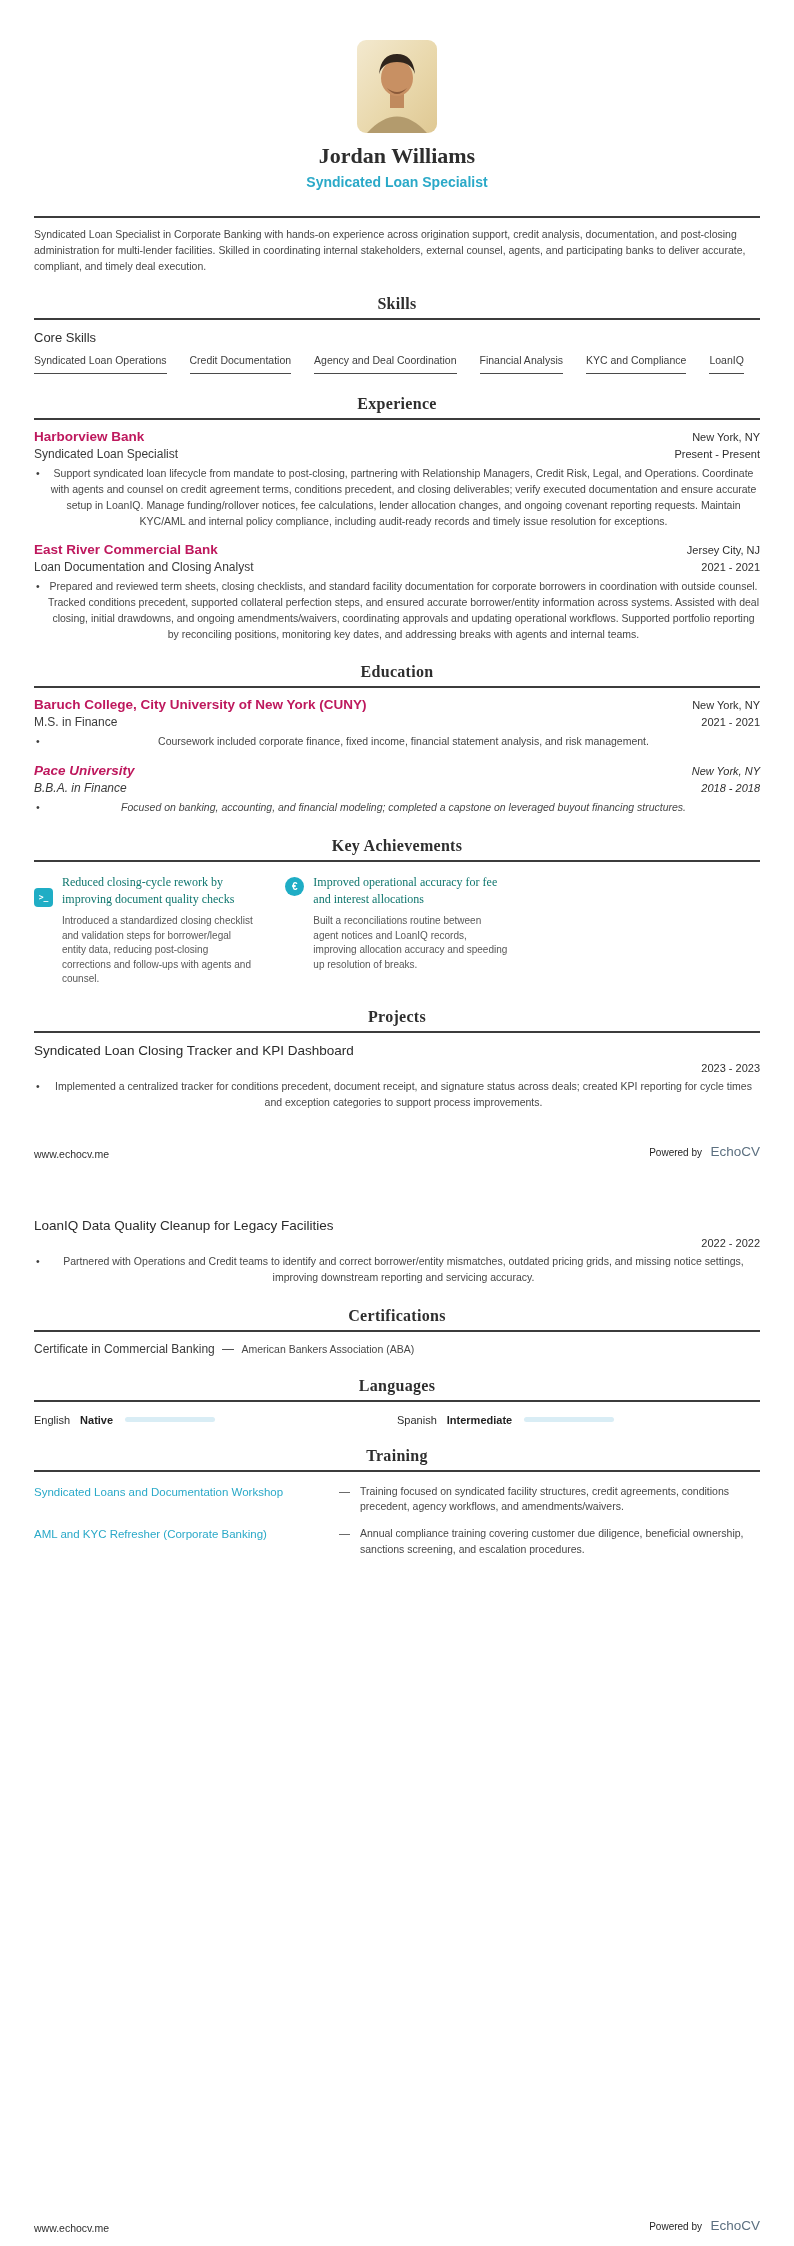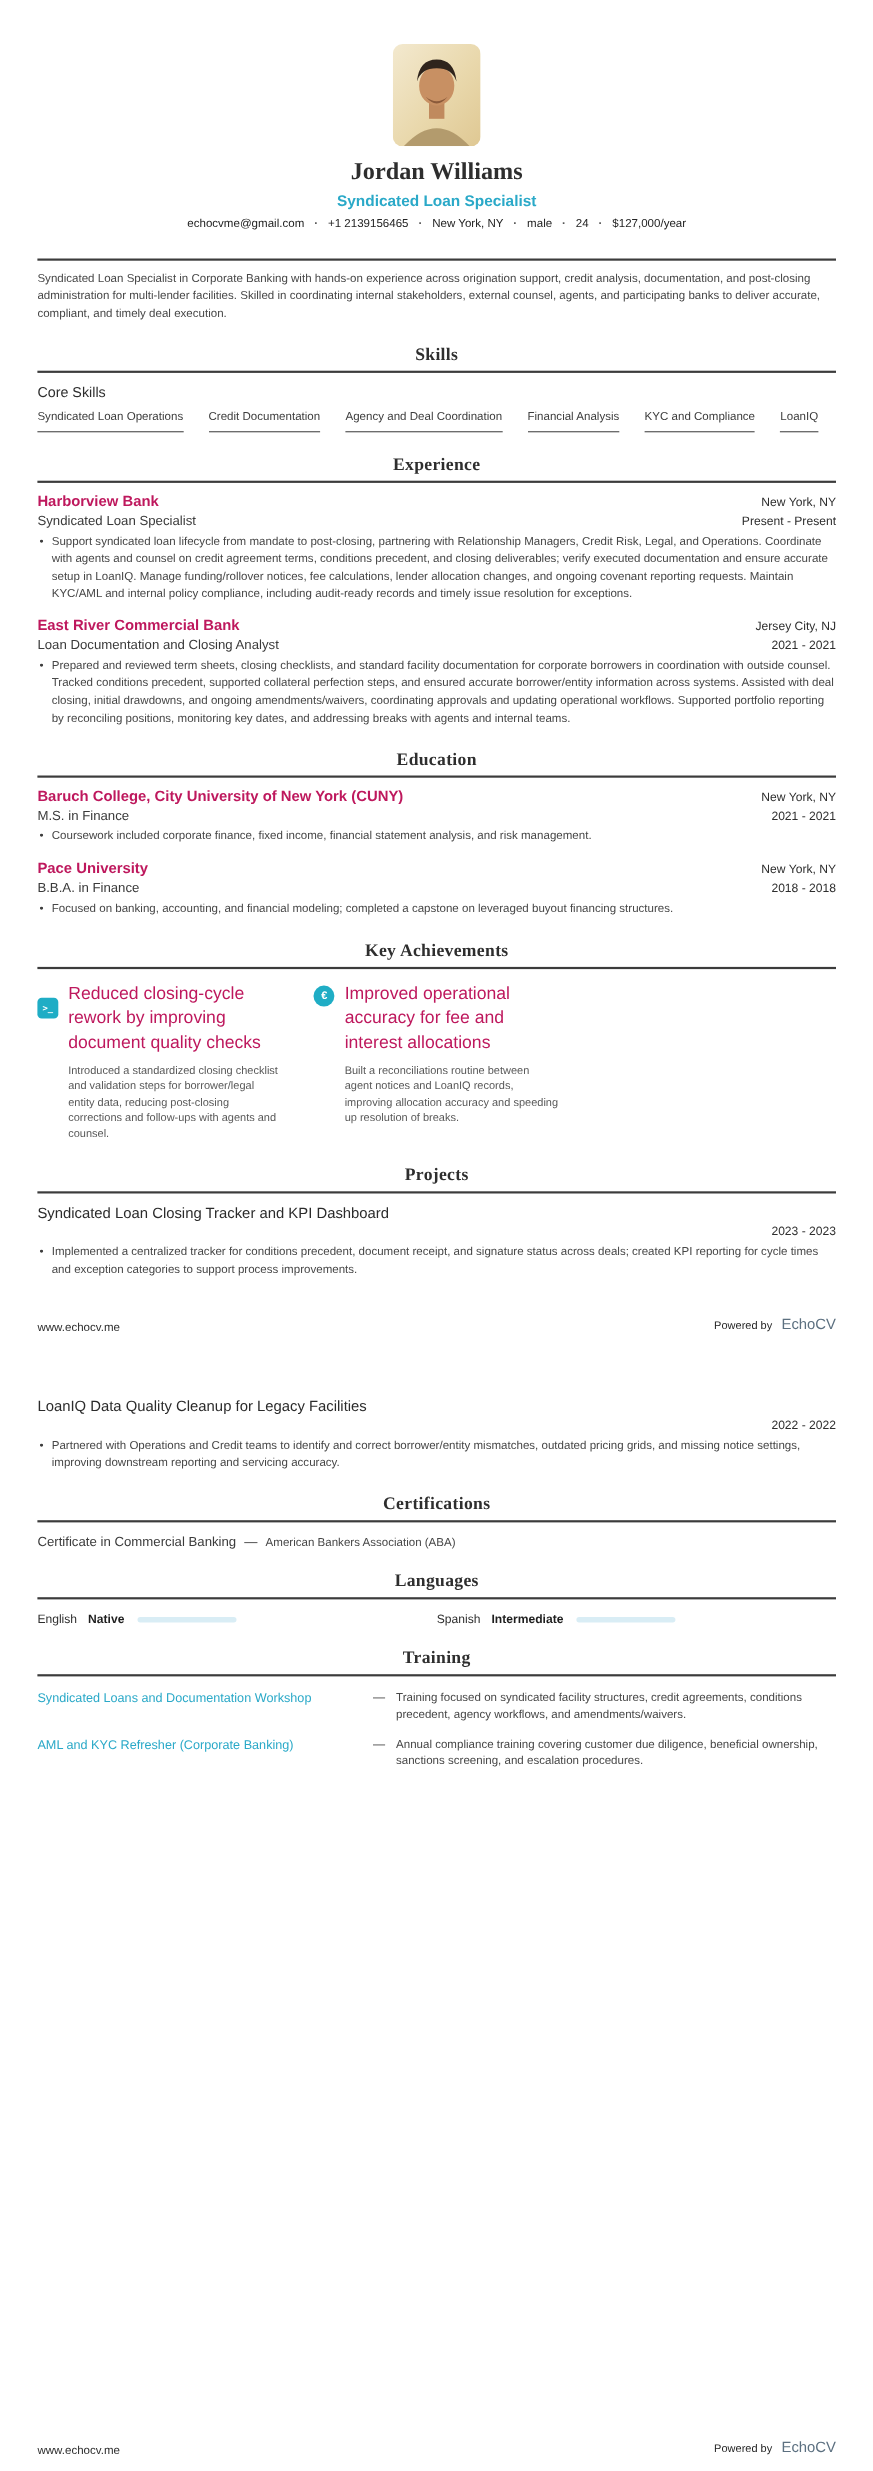--- a/index.html
+++ b/index.html
@@ -24,32 +24,32 @@
   .skills-group { font-size:13px; color:#2e2e2e; margin-top:10px; }
   .skill-row { display:flex; flex-wrap:wrap; gap:0 23px; margin-top:9px; }
   .skill { font-size:10.5px; color:#3d3d3d; padding-bottom:7px; border-bottom:1.5px solid #4a4a4a; }
 
   .entry { margin-top:9px; }
   .entry-line1 { display:flex; justify-content:space-between; align-items:baseline; }
   .entry-line2 { display:flex; justify-content:space-between; align-items:baseline; margin-top:3px; }
   .org { font-size:13.5px; font-weight:700; color:#be185d; }
   .loc, .dates { font-size:11px; color:#2e2e2e; }
   .role { font-size:12px; color:#3a3a3a; }
-  .bullet { font-size:10.5px; line-height:1.5; color:#474747; margin-top:5px; position:relative; padding-left:13px; }
+  .bullet { font-size:10.5px; line-height:1.5; color:#474747; margin-top:5px; position:relative; padding-left:13px;text-align:center; }
   .bullet::before { content:"•"; position:absolute; left:2px; top:0; color:#3d3d3d; }
 
   
   .ach-grid { display:grid; grid-template-columns:repeat(3,1fr); gap:0 28px; margin-top:12px; }
   .ach-item { display:flex; gap:9px; }
   .ach-icon-sq { flex:0 0 auto; width:19px; height:19px; border-radius:4px; background:#1fadc5; color:#fff;
                  font-family:"DejaVu Sans Mono", monospace; font-size:8px; font-weight:700;
                  display:flex; align-items:center; justify-content:center; margin-top:14px; }
   .ach-icon-ci { flex:0 0 auto; width:19px; height:19px; border-radius:50%; background:#1fadc5; color:#fff;
                  font-size:10px; font-weight:700; display:flex; align-items:center; justify-content:center; margin-top:3px; }
-  .ach-title { font-size:16px; color:#be185d; line-height:1.4; }
+  .ach-title { font-size:12px; color:#0f766e; line-height:1.4;font-family:Liberation Serif, serif; }
   .ach-body { font-size:10px; color:#585858; line-height:1.45; margin-top:7px; }
 
   
   .proj-title { font-size:13.5px; color:#2b2b2b; margin-top:10px; }
   .proj-dates { text-align:right; font-size:11px; color:#2e2e2e; margin-top:4px; }
 
   
   .footer-row { display:flex; justify-content:space-between; align-items:flex-end; }
   .footer-mid { margin-top:32px; margin-bottom:22px; }
   .footer-bottom { margin-top:auto; padding-bottom:12px; }
@@ -93,23 +93,20 @@
       <rect width="80" height="93" fill="url(#bg)"></rect>
       <path d="M10 93 Q40 60 70 93 Z" fill="#b39b6d"></path>
       <rect x="33" y="52" width="14" height="16" fill="#c08a5e"></rect>
       <ellipse cx="40" cy="38" rx="16" ry="18" fill="#c89063"></ellipse>
       <path d="M22 34 Q24 14 40 14 Q56 14 58 34 Q54 22 40 22 Q26 22 22 34 Z" fill="#2f241c"></path>
       <path d="M30 48 Q40 56 50 48 Q40 60 30 48 Z" fill="#8a5a3a"></path>
     </svg>
   </div>
   <div class="name">Jordan Williams</div>
   <div class="job-title">Syndicated Loan Specialist</div>
-  <div class="contact">
-    <span>echocvme@gmail.com</span><span>+1 2139156465</span><span>New York, NY</span><span>male</span><span>24</span><span>$127,000/year</span>
-  </div>
 
   <div class="section">
     <hr class="sec-rule">
     <p class="summary-text">Syndicated Loan Specialist in Corporate Banking with hands-on experience across origination support, credit analysis, documentation, and post-closing administration for multi-lender facilities. Skilled in coordinating internal stakeholders, external counsel, agents, and participating banks to deliver accurate, compliant, and timely deal execution.</p>
   </div>
 
   <div class="section">
     <div class="sec-head">Skills</div>
     <hr class="sec-rule">
     <div class="skills-group">Core Skills</div>
@@ -161,21 +158,21 @@
         <span class="org">Baruch College, City University of New York (CUNY)</span>
         <span class="loc">New York, NY</span>
       </div>
       <div class="entry-line2">
         <span class="role">M.S. in Finance</span>
         <span class="dates">2021 - 2021</span>
       </div>
       <p class="bullet">Coursework included corporate finance, fixed income, financial statement analysis, and risk management.</p>
     </div>
 
-    <div class="entry" style="margin-top:13px;">
+    <div class="entry" style="margin-top:13px;font-style:italic;">
       <div class="entry-line1">
         <span class="org">Pace University</span>
         <span class="loc">New York, NY</span>
       </div>
       <div class="entry-line2">
         <span class="role">B.B.A. in Finance</span>
         <span class="dates">2018 - 2018</span>
       </div>
       <p class="bullet">Focused on banking, accounting, and financial modeling; completed a capstone on leveraged buyout financing structures.</p>
     </div>

